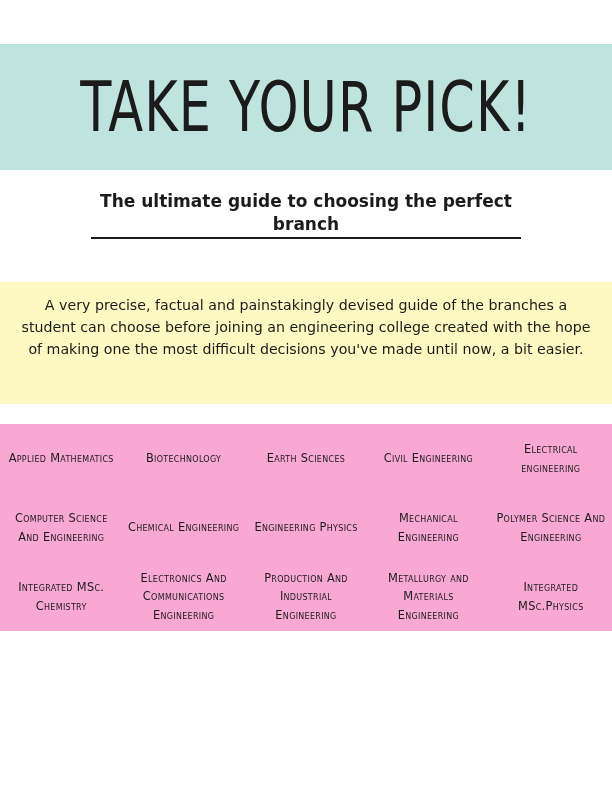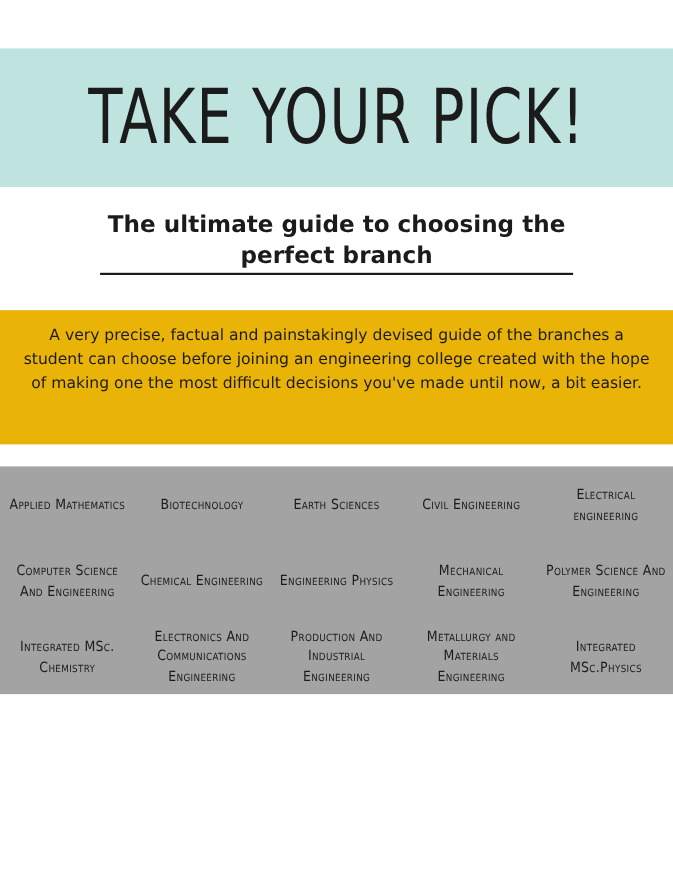--- a/index.html
+++ b/index.html
@@ -48,37 +48,37 @@
   .subtitle-wrap {
     position: absolute;
     left: 0;
     top: 190px;
     width: 612px;
     text-align: center;
   }
   .subtitle {
     display: inline-block;
     font-family: "DejaVu Sans", sans-serif;
-    font-size: 21px;
+    font-size: 17px;
     font-weight: 600;
     color: #1b1b1b;
     line-height: 1.35;
     border-bottom: 2px solid #1b1b1b;
     padding-bottom: 1px;
     max-width: 430px;
   }
 
   
   .desc-band {
     position: absolute;
     left: 0;
     top: 282px;
     width: 612px;
     height: 122px;
-    background: #eab308;
+    background: #fef9c3;
   }
   .desc-main {
     position: absolute;
     left: 18px;
     top: 12px;
     width: 576px;
     text-align: center;
     font-family: "DejaVu Sans", sans-serif;
     font-size: 14.2px;
     color: #1b1b1b;
@@ -96,21 +96,21 @@
     line-height: 1.45;
   }
 
   
   .grid {
     position: absolute;
     left: 0;
     top: 424px;
     width: 612px;
     height: 207px;
-    background: #a3a3a3;
+    background: #f9a8d4;
     display: grid;
     grid-template-columns: repeat(5, 1fr);
     grid-auto-rows: 69px;
     align-items: center;
     justify-items: center;
   }
   .cell {
     width: 100%;
     height: 100%;
     display: flex;

